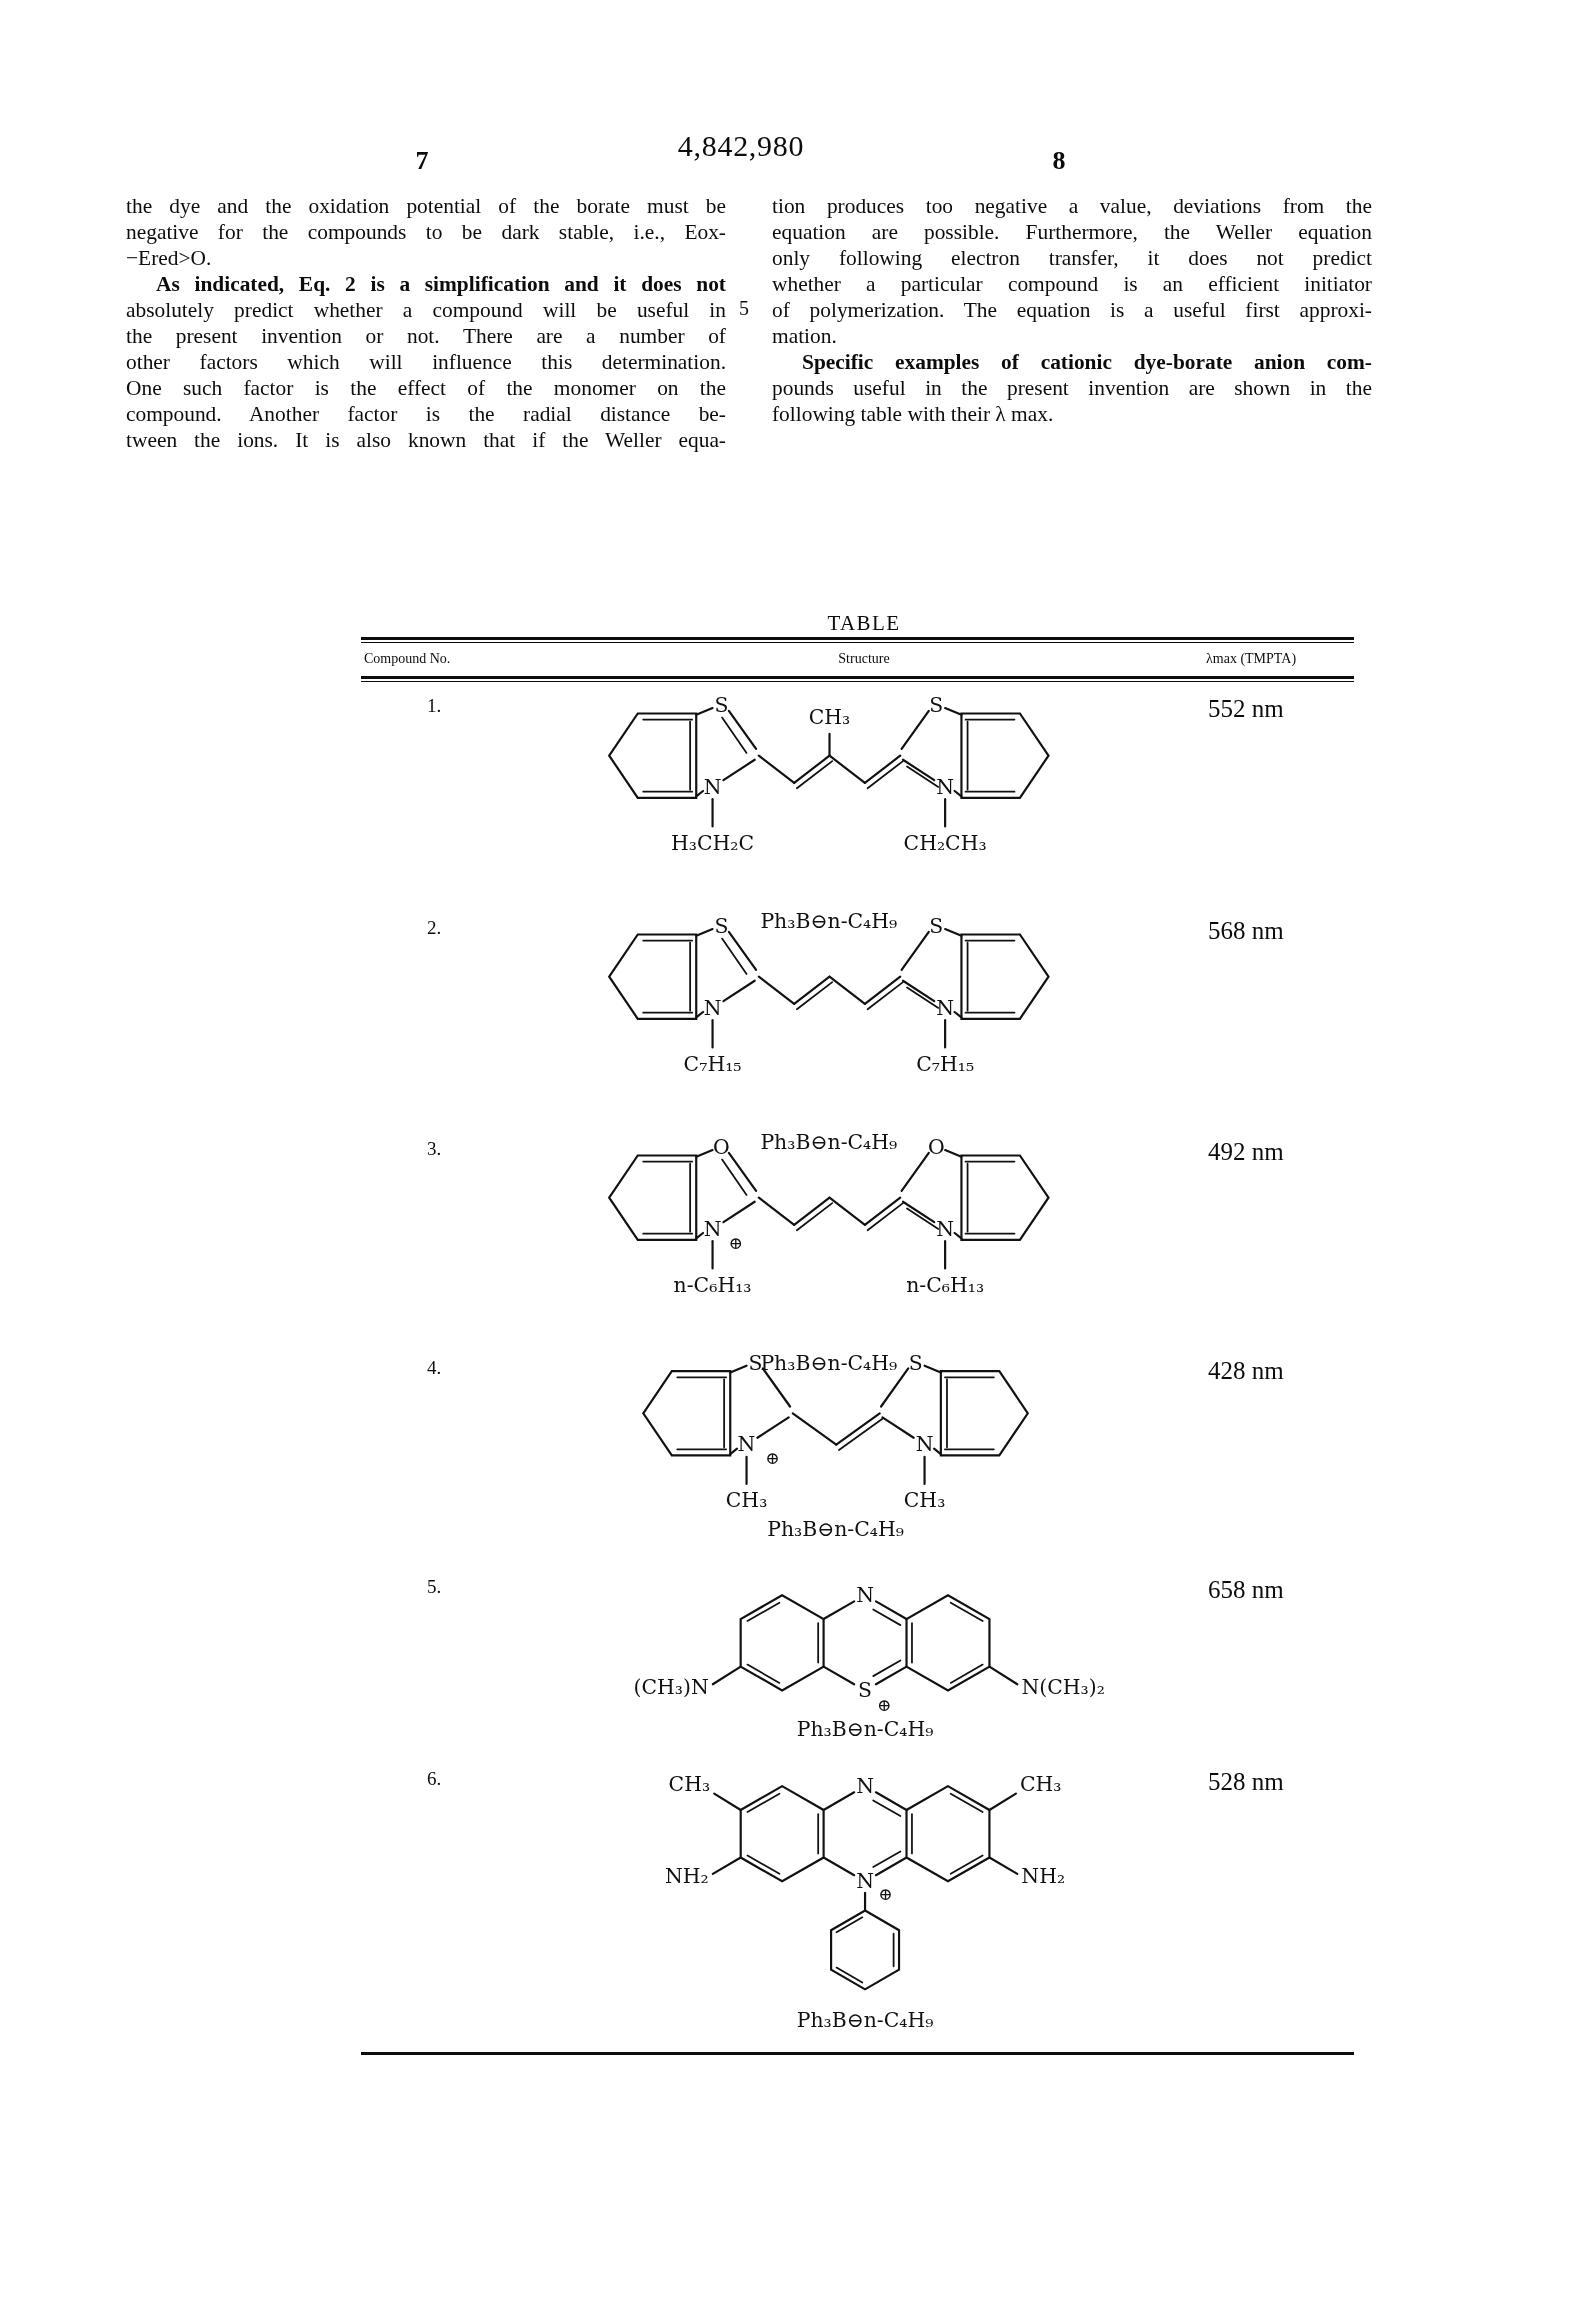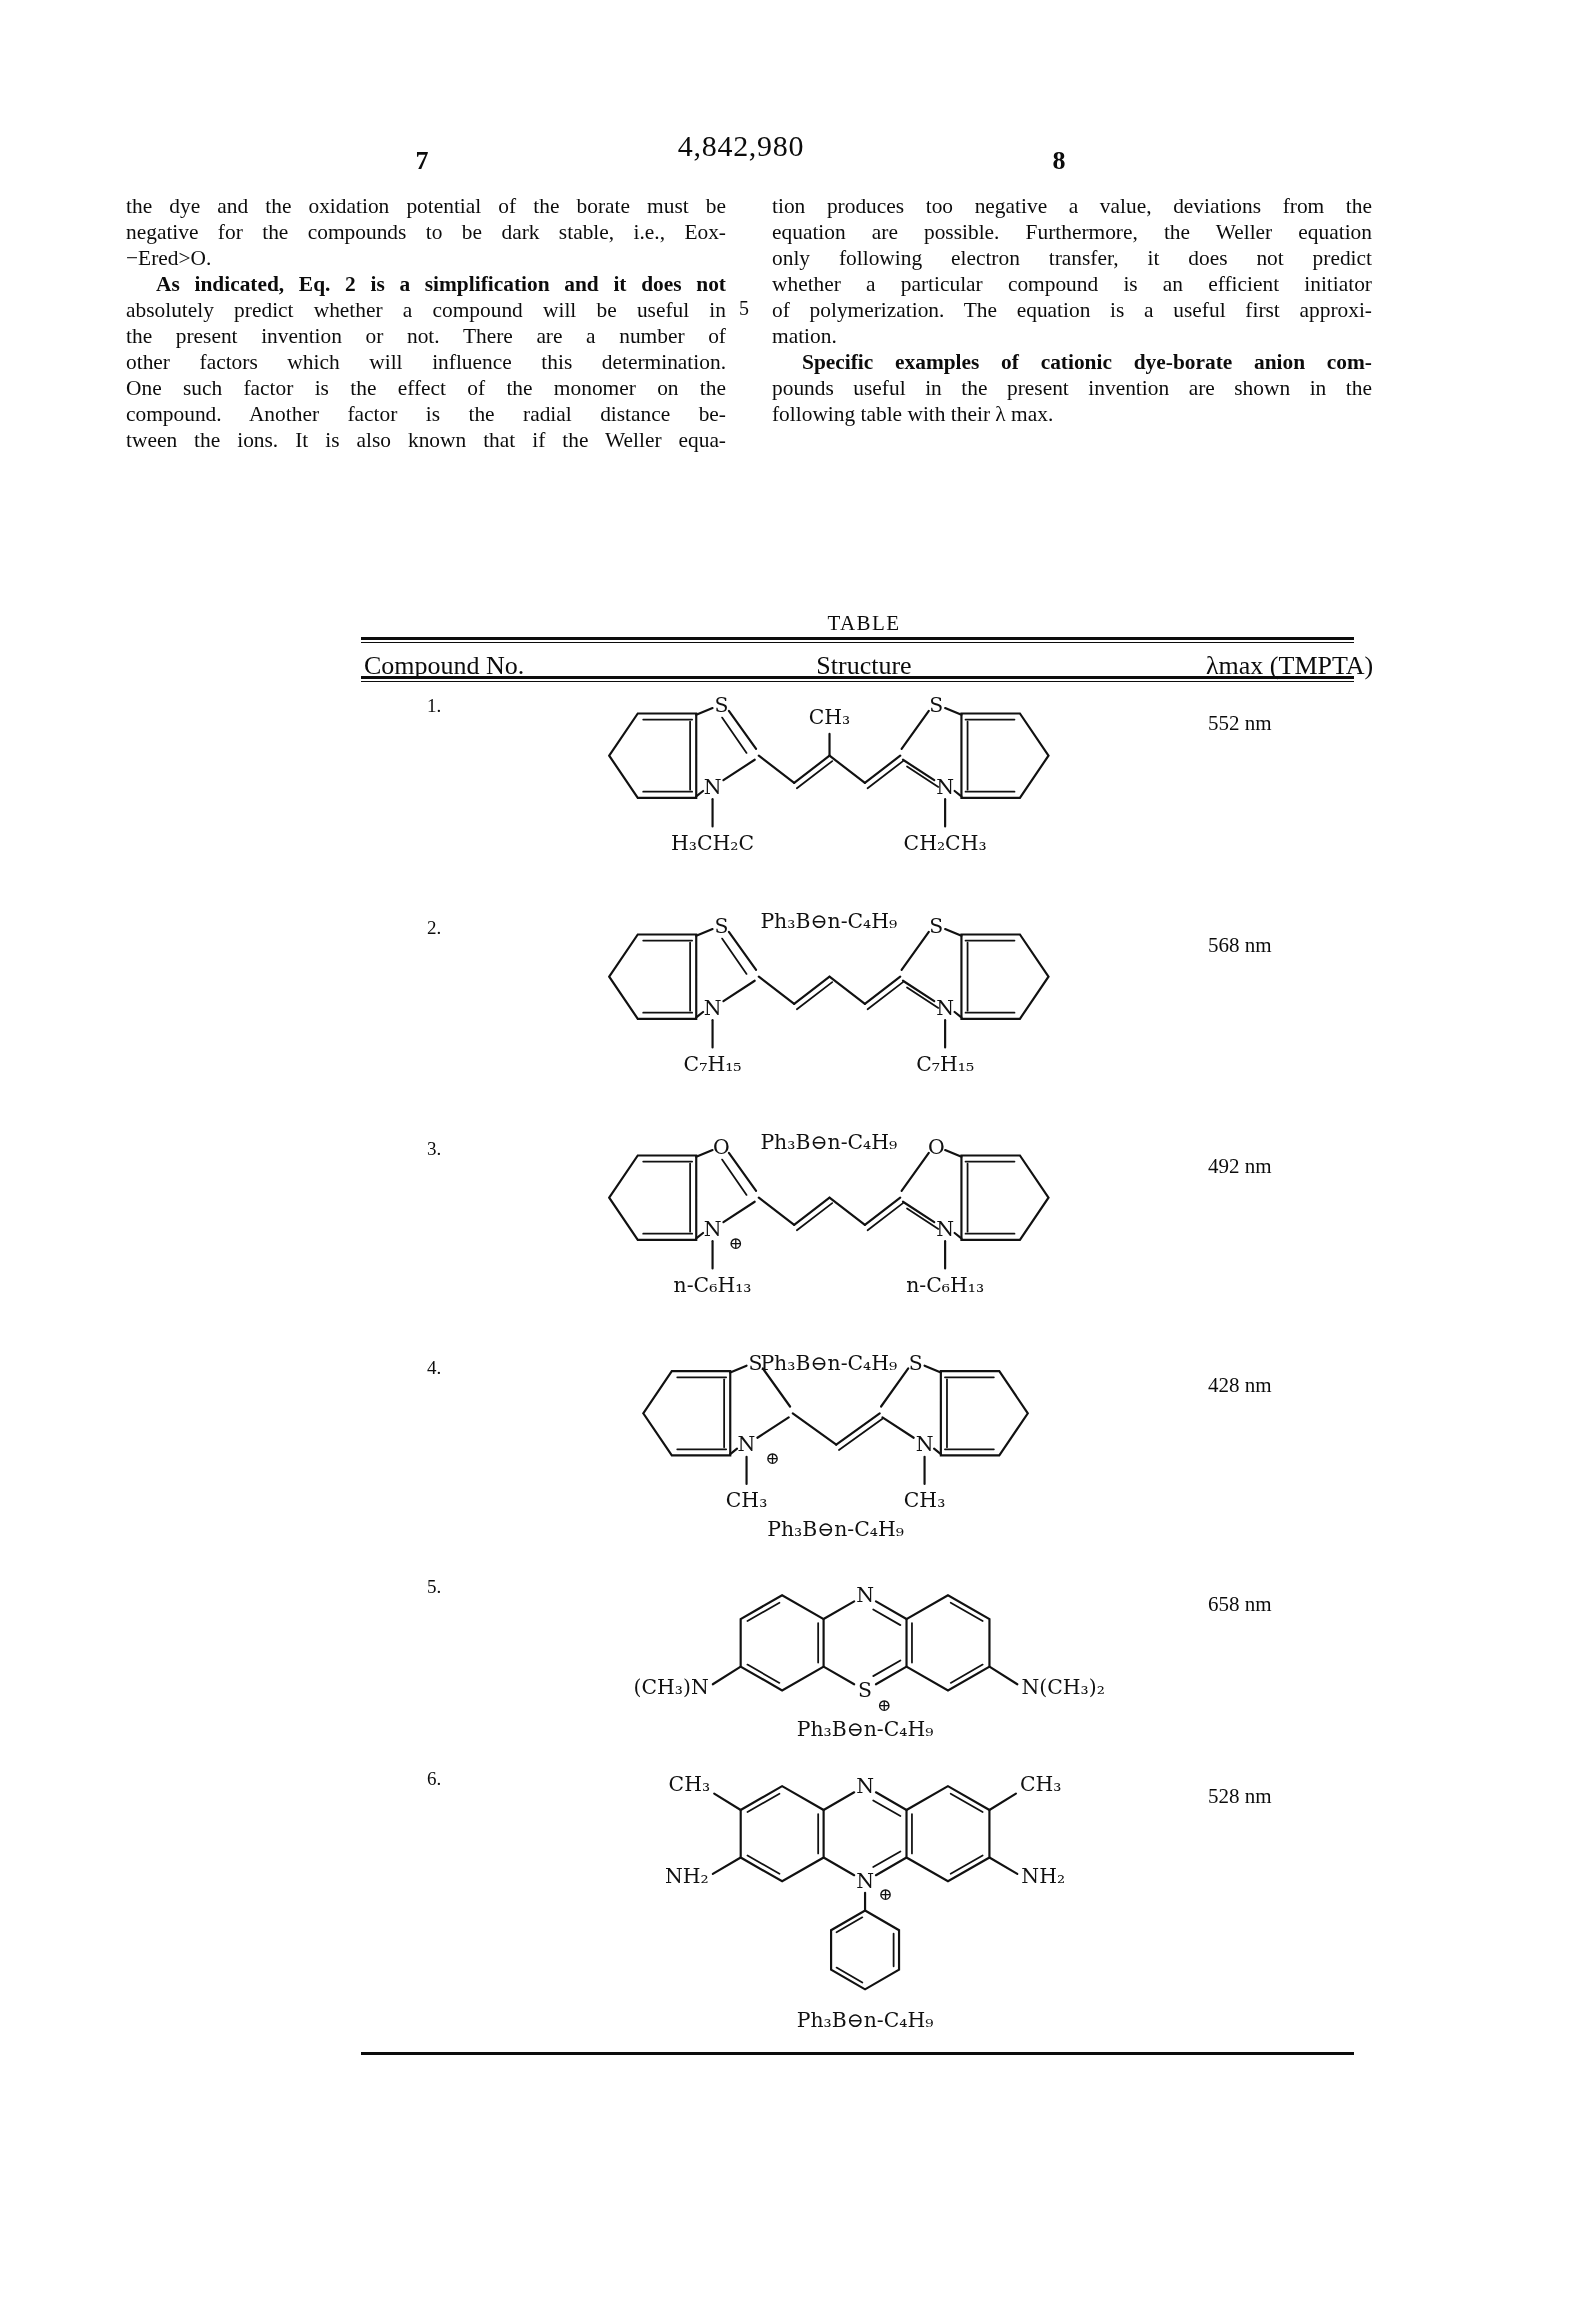--- a/index.html
+++ b/index.html
@@ -8,23 +8,23 @@
   .abs{position:absolute;}
   .patent-number{font-size:30px;font-weight:400;text-align:center;letter-spacing:0.7px;}
   .col-number{font-size:26px;font-weight:700;text-align:center;}
   .margin-num{font-size:20px;}
   .column{width:600px;font-size:21.4px;line-height:26px;}
   .ln{height:26px;overflow:hidden;text-align:justify;text-align-last:justify;white-space:normal;}
   .ln.end{text-align:left;text-align-last:left;}
   .ln.ind{text-indent:30px;font-weight:bold;}
   .rule{background:#0c0c0c;}
   .tbl-title{font-size:21px;letter-spacing:1.4px;text-align:center;}
-  .tbl-head{font-size:26px;}
+  .tbl-head{font-size:14px;}
   .comp-no{font-size:19px;}
-  .lambda{font-size:21px;margin-top:16px;}
+  .lambda{font-size:25px;}
   svg .bond{stroke:#111;stroke-width:3.2;fill:none;stroke-linecap:round;}
   svg .dbl{stroke:#111;stroke-width:2.6;fill:none;stroke-linecap:round;}
   svg text{font-family:"DejaVu Serif","DejaVu Sans",serif;font-size:30px;fill:#111;}
   svg text.charge{font-size:25px;}
   svg text.counterion{font-size:30px;}
 </style>
 </head>
 <body>
 
 <div class="page">

